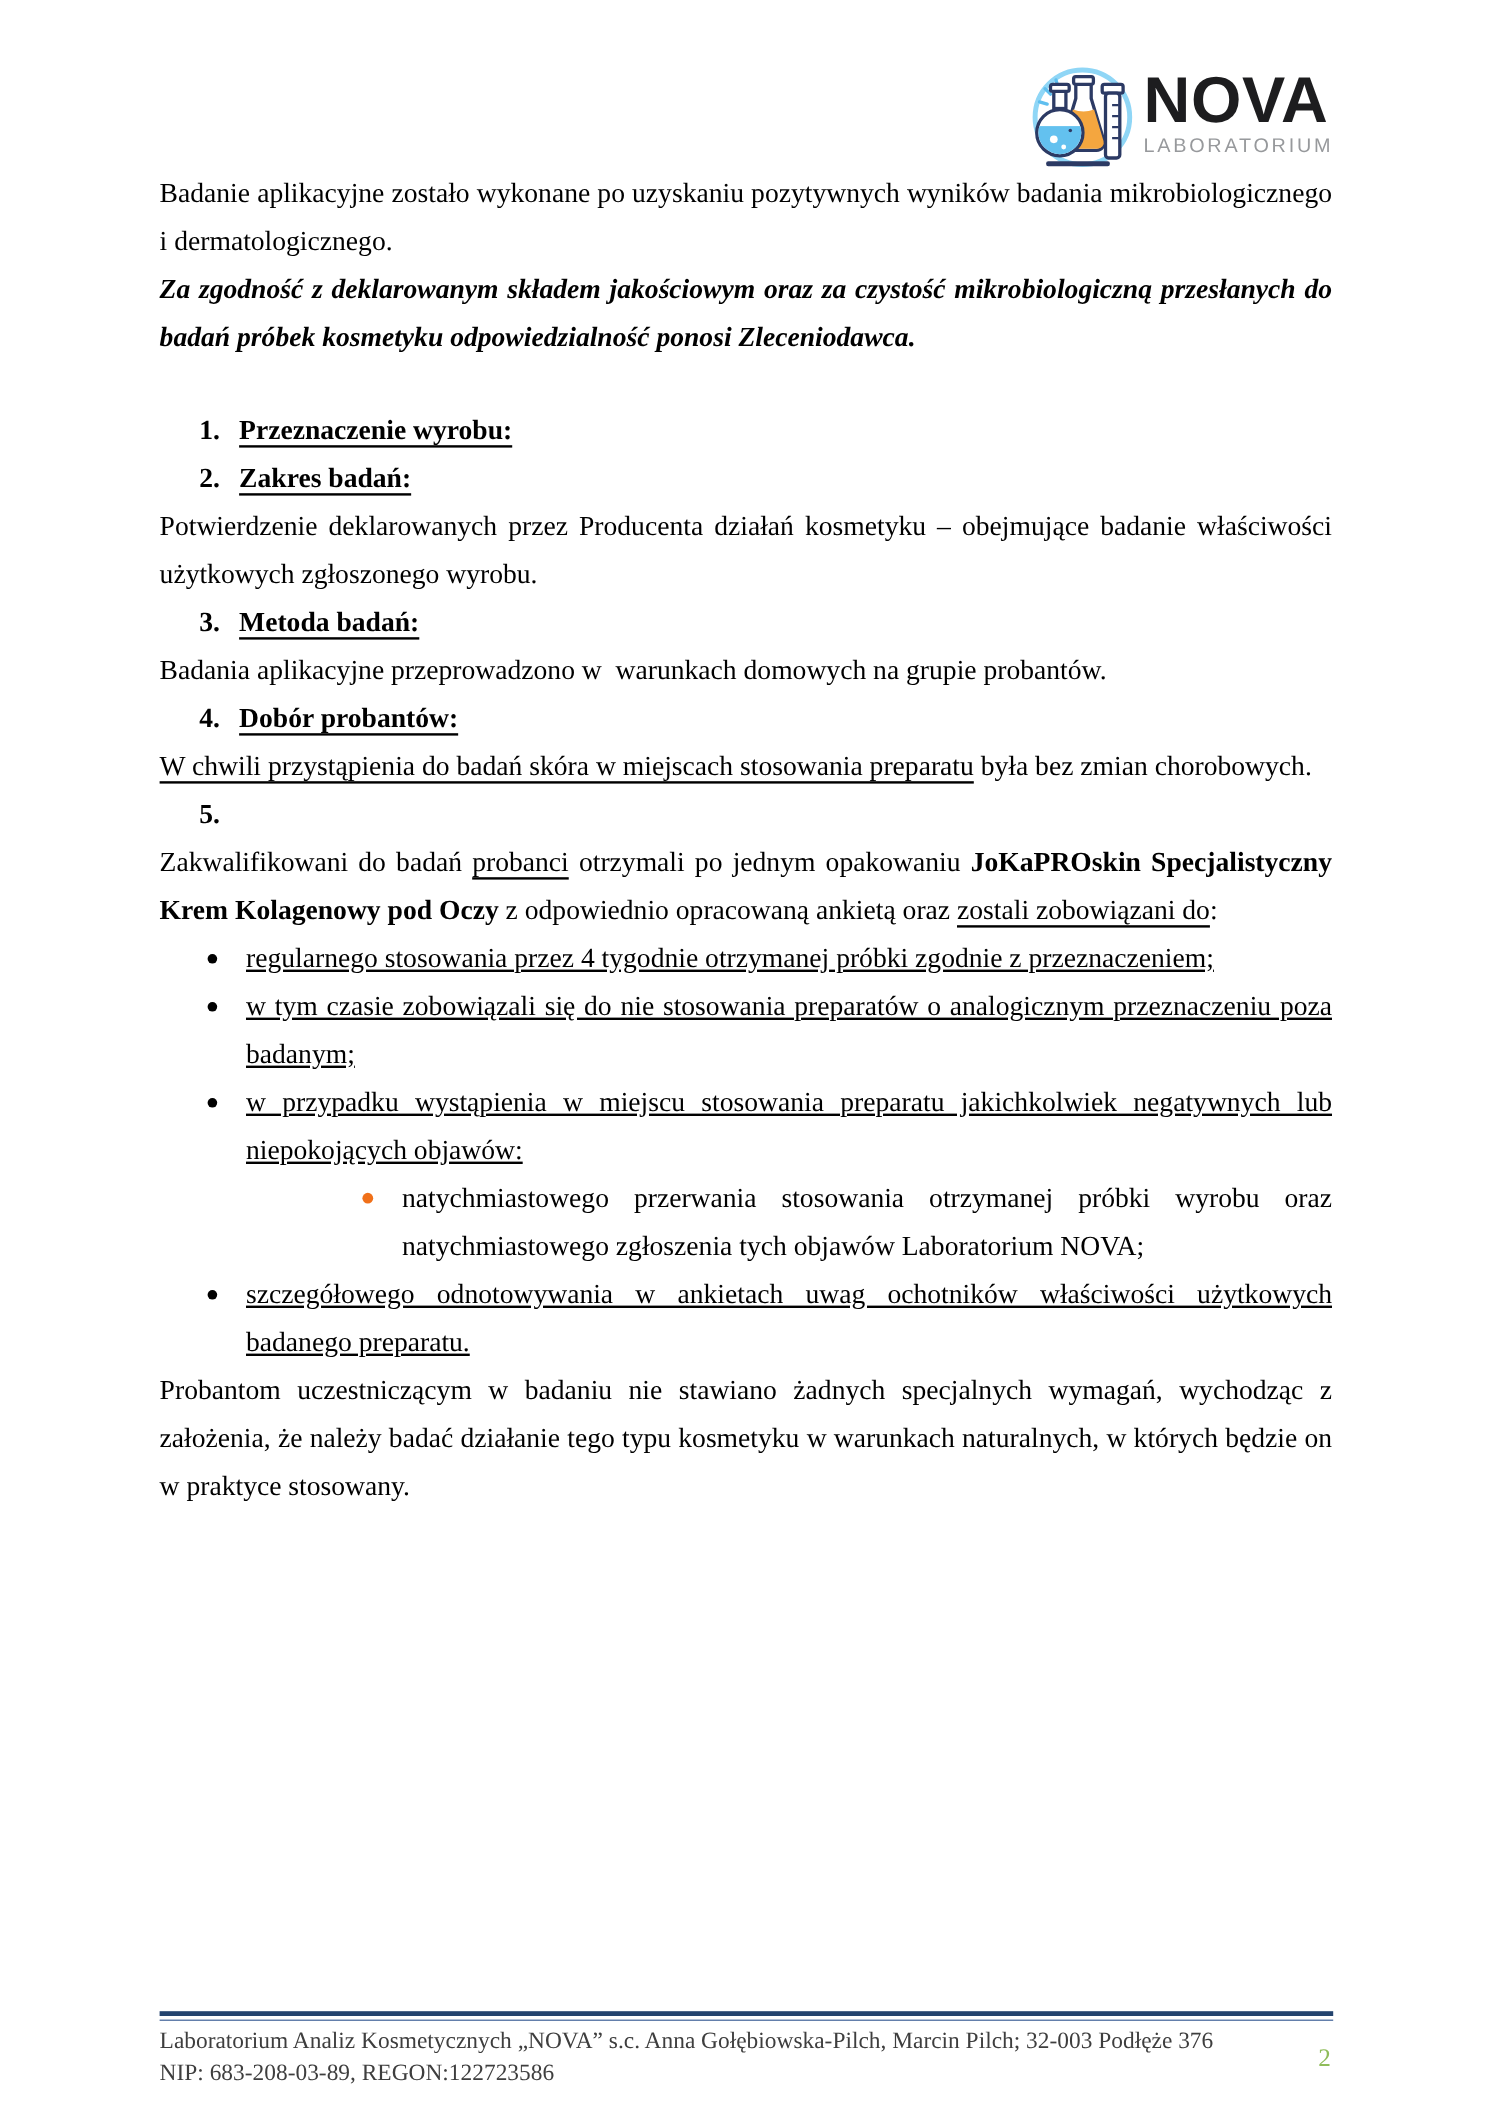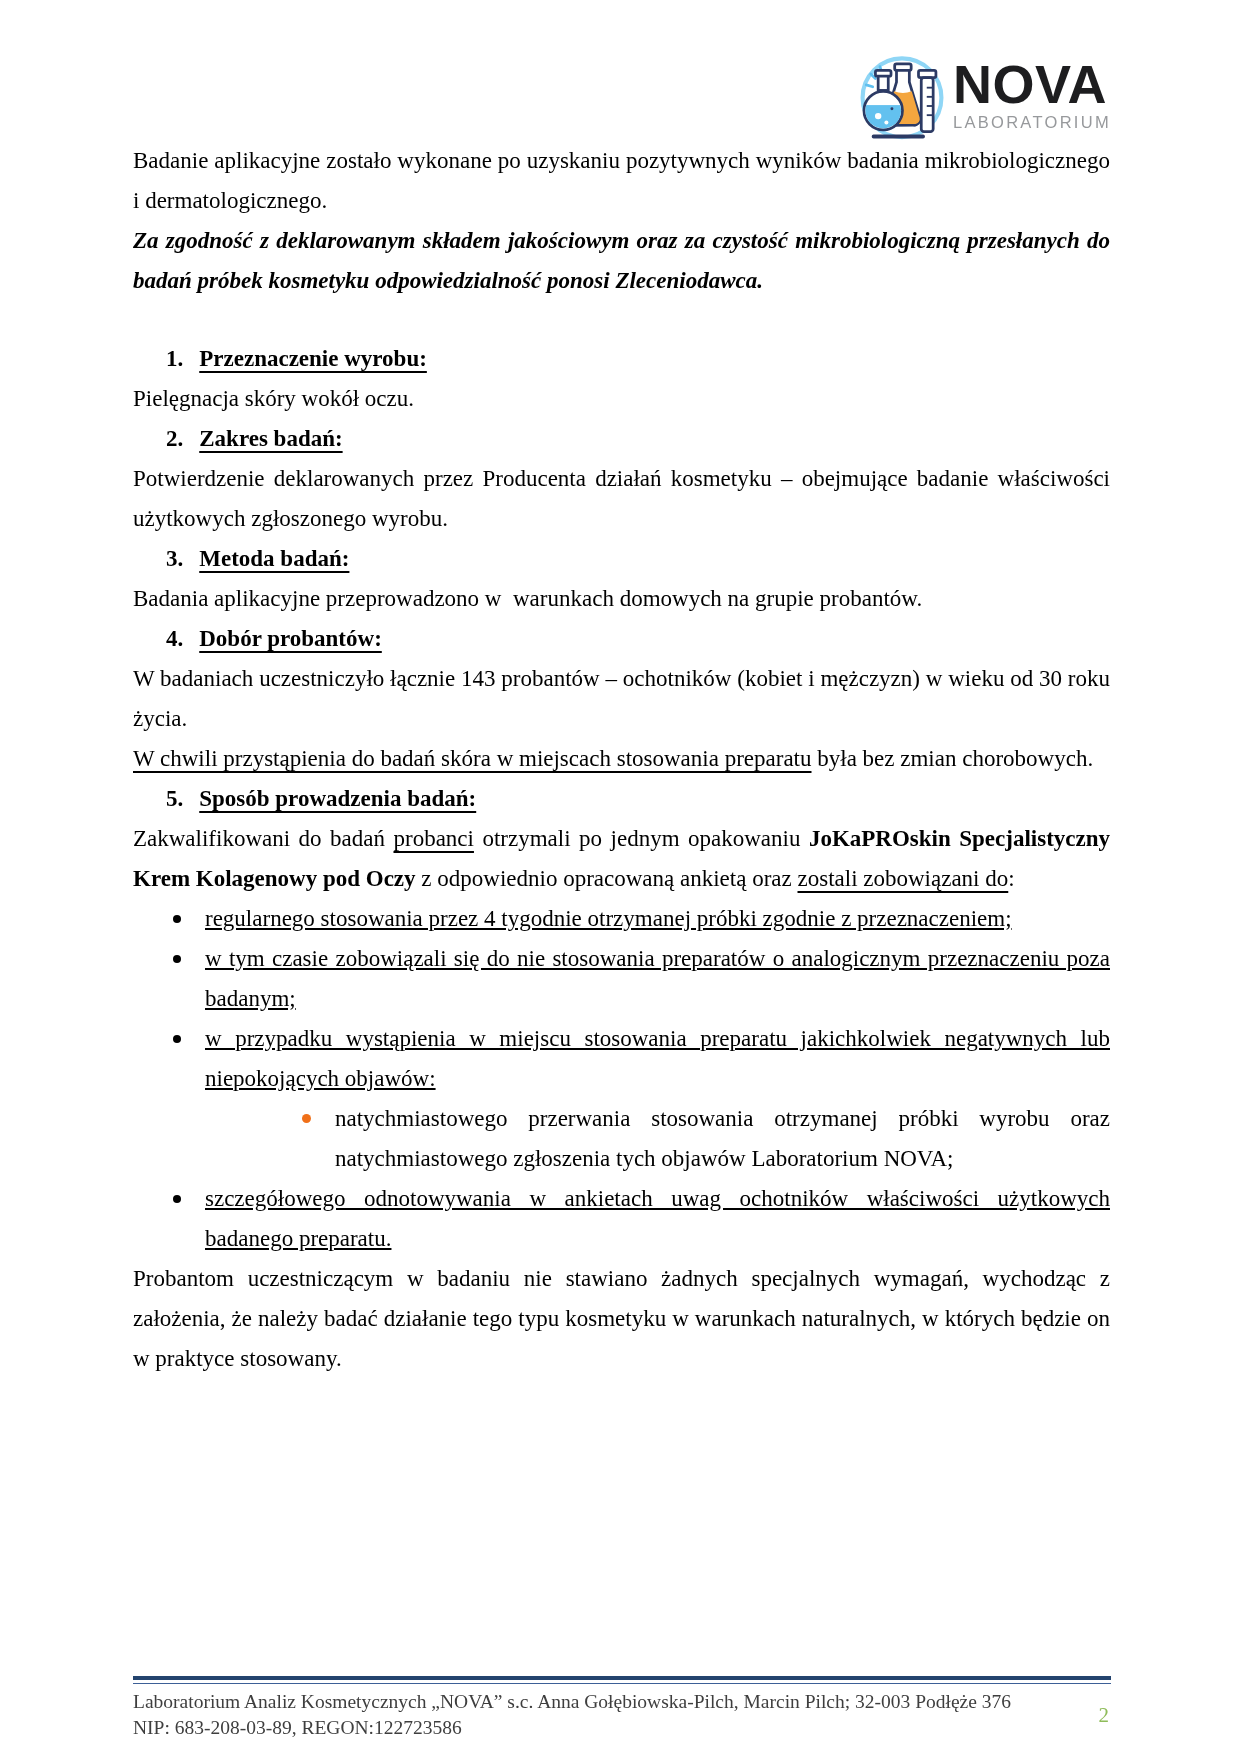--- a/index.html
+++ b/index.html
@@ -109,44 +109,41 @@
   <main class="content">
 
     <p>Badanie aplikacyjne zostało wykonane po uzyskaniu pozytywnych wyników badania mikrobiologicznego i dermatologicznego.</p>
 
     <p class="disclaimer">Za zgodność z deklarowanym składem jakościowym oraz za czystość mikrobiologiczną przesłanych do badań próbek kosmetyku odpowiedzialność ponosi Zleceniodawca.</p>
 
     <div class="sec-head first">
       <span class="sec-num">1.</span>
       <span class="sec-title">Przeznaczenie wyrobu:</span>
     </div>
-    <p>Pielęgnacja skóry wokół oczu.</p>
 
     <div class="sec-head">
       <span class="sec-num">2.</span>
       <span class="sec-title">Zakres badań:</span>
     </div>
     <p>Potwierdzenie deklarowanych przez Producenta działań kosmetyku – obejmujące badanie właściwości użytkowych zgłoszonego wyrobu.</p>
 
     <div class="sec-head">
       <span class="sec-num">3.</span>
       <span class="sec-title">Metoda badań:</span>
     </div>
     <p>Badania aplikacyjne przeprowadzono w&nbsp; warunkach domowych na grupie probantów.</p>
 
     <div class="sec-head">
       <span class="sec-num">4.</span>
       <span class="sec-title">Dobór probantów:</span>
     </div>
-    <p>W badaniach uczestniczyło łącznie 143 probantów – ochotników (kobiet i mężczyzn) w wieku od 30 roku życia.</p>
     <p><span class="u">W chwili przystąpienia do badań skóra w miejscach stosowania preparatu</span><span> była bez zmian chorobowych.</span></p>
 
     <div class="sec-head">
       <span class="sec-num">5.</span>
-      <span class="sec-title">Sposób prowadzenia badań:</span>
     </div>
     <p><span>Zakwalifikowani do badań </span><span class="u">probanci</span><span> otrzymali po jednym opakowaniu </span><span class="b">JoKaPROskin Specjalistyczny Krem Kolagenowy pod Oczy</span><span> z odpowiednio opracowaną ankietą oraz </span><span class="u">zostali zobowiązani do</span><span>:</span></p>
 
     <p class="bullet">regularnego stosowania przez 4 tygodnie otrzymanej próbki zgodnie z przeznaczeniem;</p>
     <p class="bullet">w tym czasie zobowiązali się do nie stosowania preparatów o analogicznym przeznaczeniu poza badanym;</p>
     <p class="bullet">w przypadku wystąpienia w miejscu stosowania preparatu jakichkolwiek negatywnych lub niepokojących objawów:</p>
     <p class="sub-bullet">natychmiastowego przerwania stosowania otrzymanej próbki wyrobu oraz natychmiastowego zgłoszenia tych objawów Laboratorium NOVA;</p>
     <p class="bullet">szczegółowego odnotowywania w ankietach uwag ochotników właściwości użytkowych badanego preparatu.</p>
 
     <p>Probantom uczestniczącym w badaniu nie stawiano żadnych specjalnych wymagań, wychodząc z założenia, że należy badać działanie tego typu kosmetyku w warunkach naturalnych, w których będzie on w praktyce stosowany.</p>

